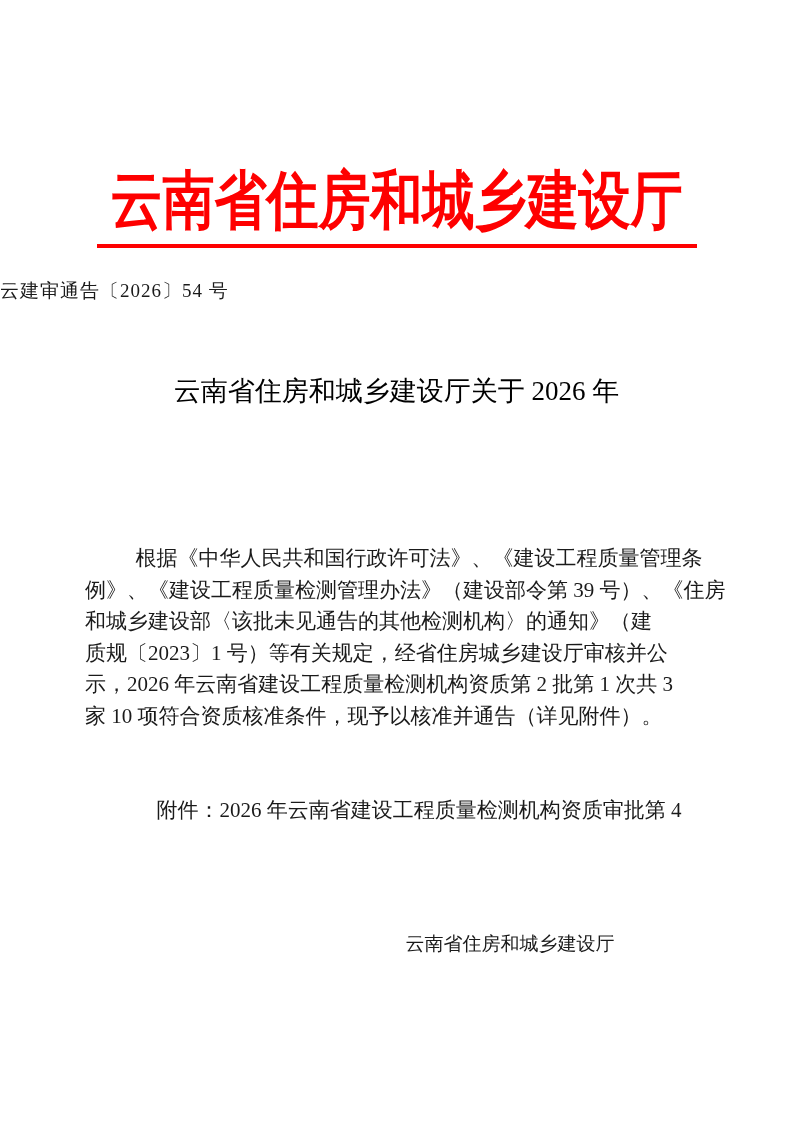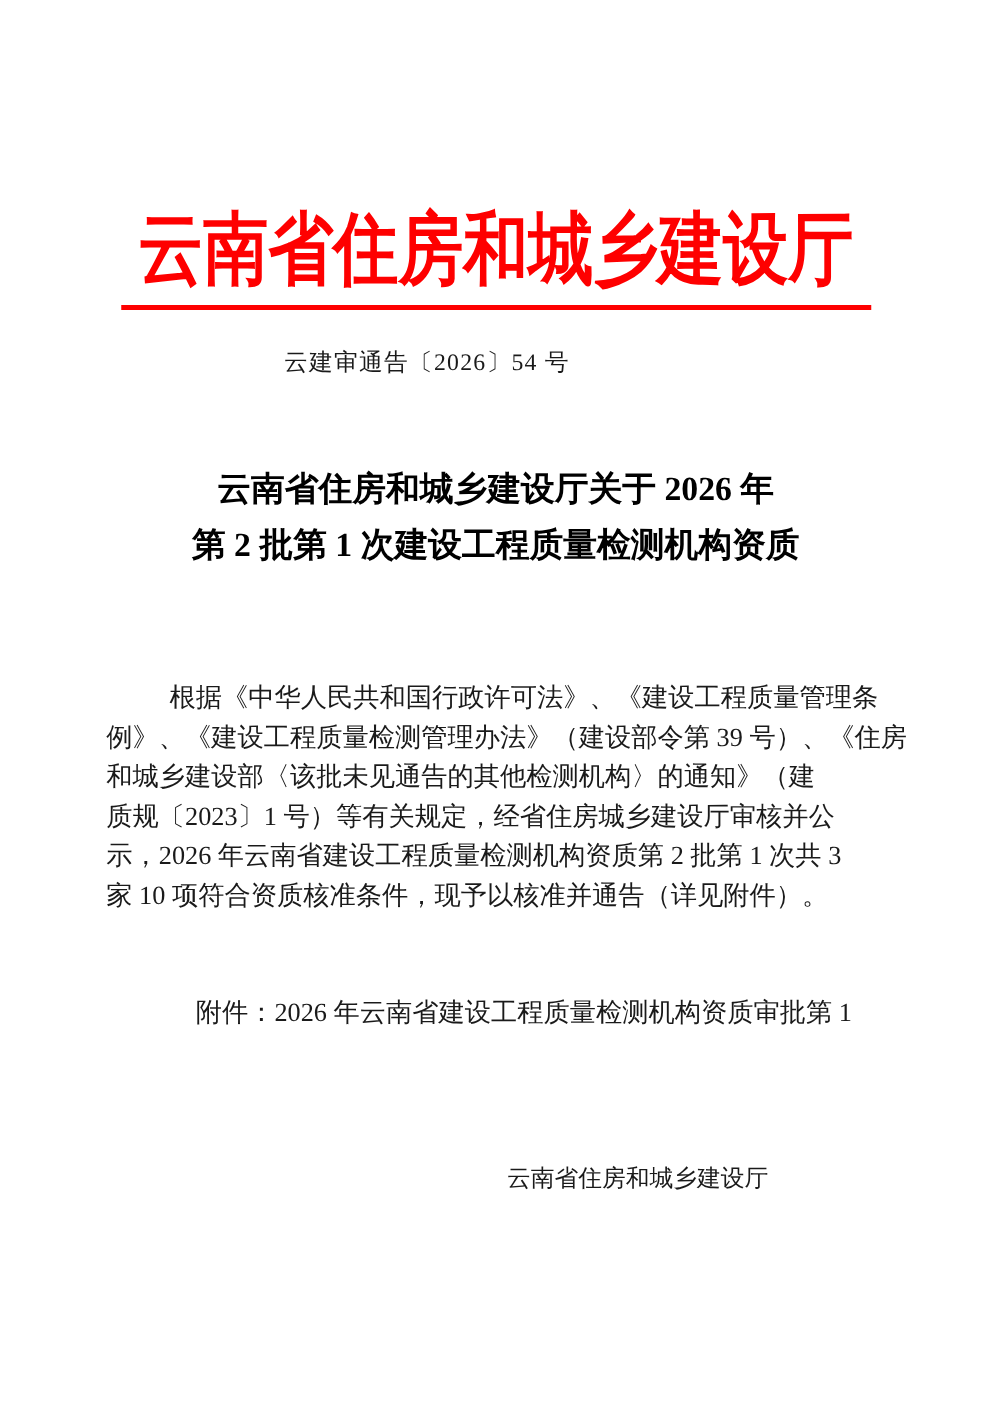--- a/index.html
+++ b/index.html
@@ -33,33 +33,33 @@
     top: 244px;
     left: 97px;
     width: 600px;
     height: 4px;
   }
   .doc-number {
     position: absolute;
     top: 277px;
     left: 0;
     right: 110px;
-    text-align: center;
+    text-align: left;
     font-size: 19px;
     line-height: 28px;
     letter-spacing: 1px;
     white-space: nowrap;
   }
   .notice-title {
     position: absolute;
     top: 369px;
     left: 0;
     right: 0;
     text-align: center;
-    font-weight: 700;
+    font-weight: 400;
     font-size: 27px;
     line-height: 45px;
     color: #000000;
     white-space: nowrap;
   }
   .body-text {
     position: absolute;
     top: 543px;
     left: 85px;
     width: 625px;
@@ -107,34 +107,33 @@
 <div class="page">
 
   <div class="masthead" style="color: rgb(254, 0, 0);">云南省住房和城乡建设厅</div>
 
   <div class="red-divider" style="background-color: rgb(254, 0, 0);"></div>
 
   <div class="doc-number">云建审通告〔2026〕54 号</div>
 
   <div class="notice-title">
     <div>云南省住房和城乡建设厅关于 2026 年</div>
-    <div>第 2 批第 1 次建设工程质量检测机构资质</div>
   </div>
 
   <div class="body-text">
     <div class="indent-first">根据《中华人民共和国行政许可法》、《建设工程质量管理条</div>
     <div>例》、《建设工程质量检测管理办法》（建设部令第 39 号）、《住房</div>
     <div>和城乡建设部〈该批未见通告的其他检测机构〉的通知》（建</div>
     <div>质规〔2023〕1 号）等有关规定，经省住房城乡建设厅审核并公</div>
     <div>示，2026 年云南省建设工程质量检测机构资质第 2 批第 1 次共 3</div>
     <div>家 10 项符合资质核准条件，现予以核准并通告（详见附件）。</div>
   </div>
 
   <div class="attachment">
-    <div class="indent-first">附件：2026 年云南省建设工程质量检测机构资质审批第 1</div>
+    <div class="indent-first">附件：2026 年云南省建设工程质量检测机构资质审批第 4</div>
   </div>
 
   <div class="signoff">
     <div>云南省住房和城乡建设厅</div>
   </div>
 
   <div class="page-number">— 1 —</div>
 
 </div>
 

